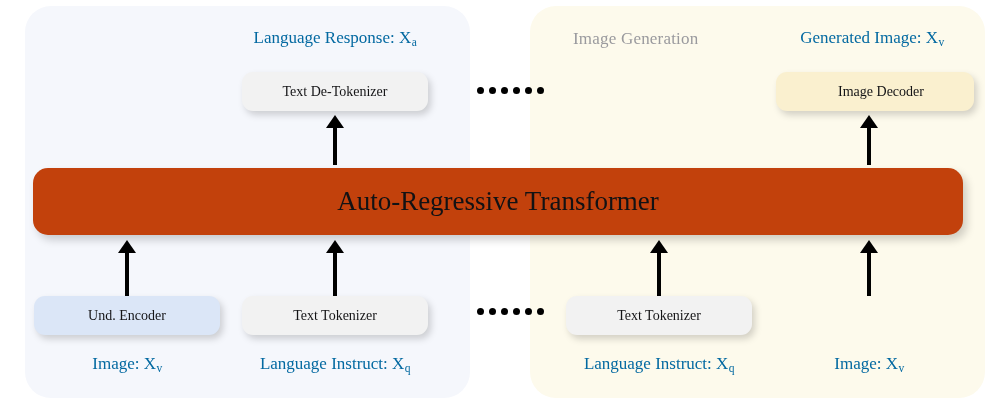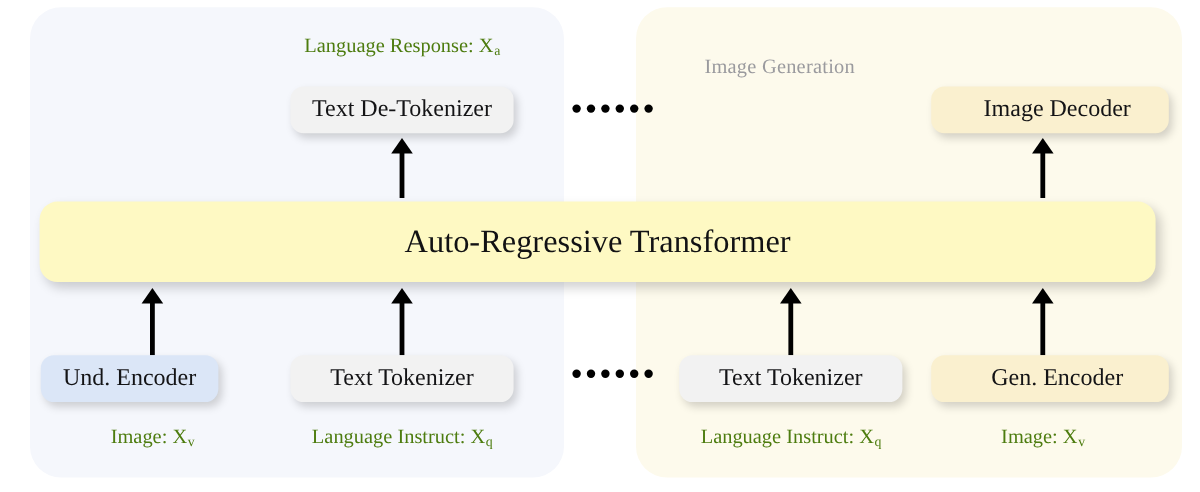--- a/index.html
+++ b/index.html
@@ -41,27 +41,27 @@
 
   
   .panel-title {
     position: absolute;
     font-size: 17px;
     color: #9a9a9e;
     letter-spacing: 0.2px;
     white-space: nowrap;
   }
   #title-understanding { left: 52px; top: 29px; }
-  #title-generation    { left: 587px; top: 29px; margin-top: 17px; }
+  #title-generation    { left: 573px; top: 29px; }
 
   
   .io-caption {
     position: absolute;
     font-size: 17px;
-    color: #4d7c0f;
+    color: #0369a1;
     white-space: nowrap;
     text-align: center;
   }
   .io-caption sub {
     font-size: 11.5px;
     vertical-align: baseline;
     position: relative;
     top: 3px;
     left: 0.5px;
   }
@@ -72,45 +72,45 @@
   #cap-instruct-right    { left: 566px; top: 354px; width: 186px; }
   #cap-image-right       { left: 776px; top: 354px; width: 186px; }
 
   
   .module {
     position: absolute;
     border-radius: 11px;
     display: flex;
     align-items: center;
     justify-content: center;
-    font-size: 20px;
+    font-size: 14px;
     color: #141416;
     white-space: nowrap;
     box-shadow: 3px 4px 7px rgba(0,0,0,0.17);
   }
   .module.neutral { background: #f2f2f2; }
   .module.blue    { background: #dbe6f7; }
   .module.cream   { background: #faf0cf; padding-left: 12px; }
 
   #box-text-detokenizer { left: 242px; top: 72px;  width: 186px; height: 39px; }
   #box-image-decoder    { left: 776px; top: 72px;  width: 186px; height: 39px; }
-  #box-und-encoder      { left: 34px;  top: 296px; width: 148px; height: 39px; }
+  #box-und-encoder      { left: 34px;  top: 296px; width: 186px; height: 39px; }
   #box-text-tokenizer-l { left: 242px; top: 296px; width: 186px; height: 39px; }
   #box-text-tokenizer-r { left: 566px; top: 296px; width: 186px; height: 39px; }
   #box-gen-encoder      { left: 776px; top: 296px; width: 186px; height: 39px; }
 
   
   #box-transformer {
     position: absolute;
     left: 33px;
     top: 168px;
     width: 930px;
     height: 67px;
     border-radius: 15px;
-    background: #fef9c3;
+    background: #c2410c;
     display: flex;
     align-items: center;
     justify-content: center;
     font-size: 27px;
     color: #121214;
     white-space: nowrap;
     box-shadow: 4px 5px 9px rgba(0,0,0,0.18);
     font-family: Liberation Serif, serif;
   }
 
@@ -175,20 +175,23 @@
 <div id="canvas">
 
   <div class="panel" id="panel-understanding"></div>
   <div class="panel" id="panel-generation"></div>
 
   <div class="panel-title" id="title-generation">Image Generation</div>
 
   <div class="io-caption" id="cap-language-response">
     <span>Language Response: X</span><sub>a</sub>
   </div>
+  <div class="io-caption" id="cap-generated-image">
+    <span>Generated Image: X</span><sub>v</sub>
+  </div>
 
   <div class="module neutral" id="box-text-detokenizer">Text De-Tokenizer</div>
   <div class="module cream" id="box-image-decoder">Image Decoder</div>
 
   <div class="arrow" id="arrow-detokenizer">
     <div class="head"></div>
     <div class="shaft"></div>
   </div>
   <div class="arrow" id="arrow-image-decoder">
     <div class="head"></div>
@@ -219,21 +222,20 @@
     <div class="shaft"></div>
   </div>
   <div class="arrow" id="arrow-gen-encoder">
     <div class="head"></div>
     <div class="shaft"></div>
   </div>
 
   <div class="module blue" id="box-und-encoder">Und. Encoder</div>
   <div class="module neutral" id="box-text-tokenizer-l">Text Tokenizer</div>
   <div class="module neutral" id="box-text-tokenizer-r">Text Tokenizer</div>
-  <div class="module cream" id="box-gen-encoder">Gen. Encoder</div>
 
   <div class="dots" id="dots-bottom">
     <span></span>
     <span></span>
     <span></span>
     <span></span>
     <span></span>
     <span></span>
   </div>
 

